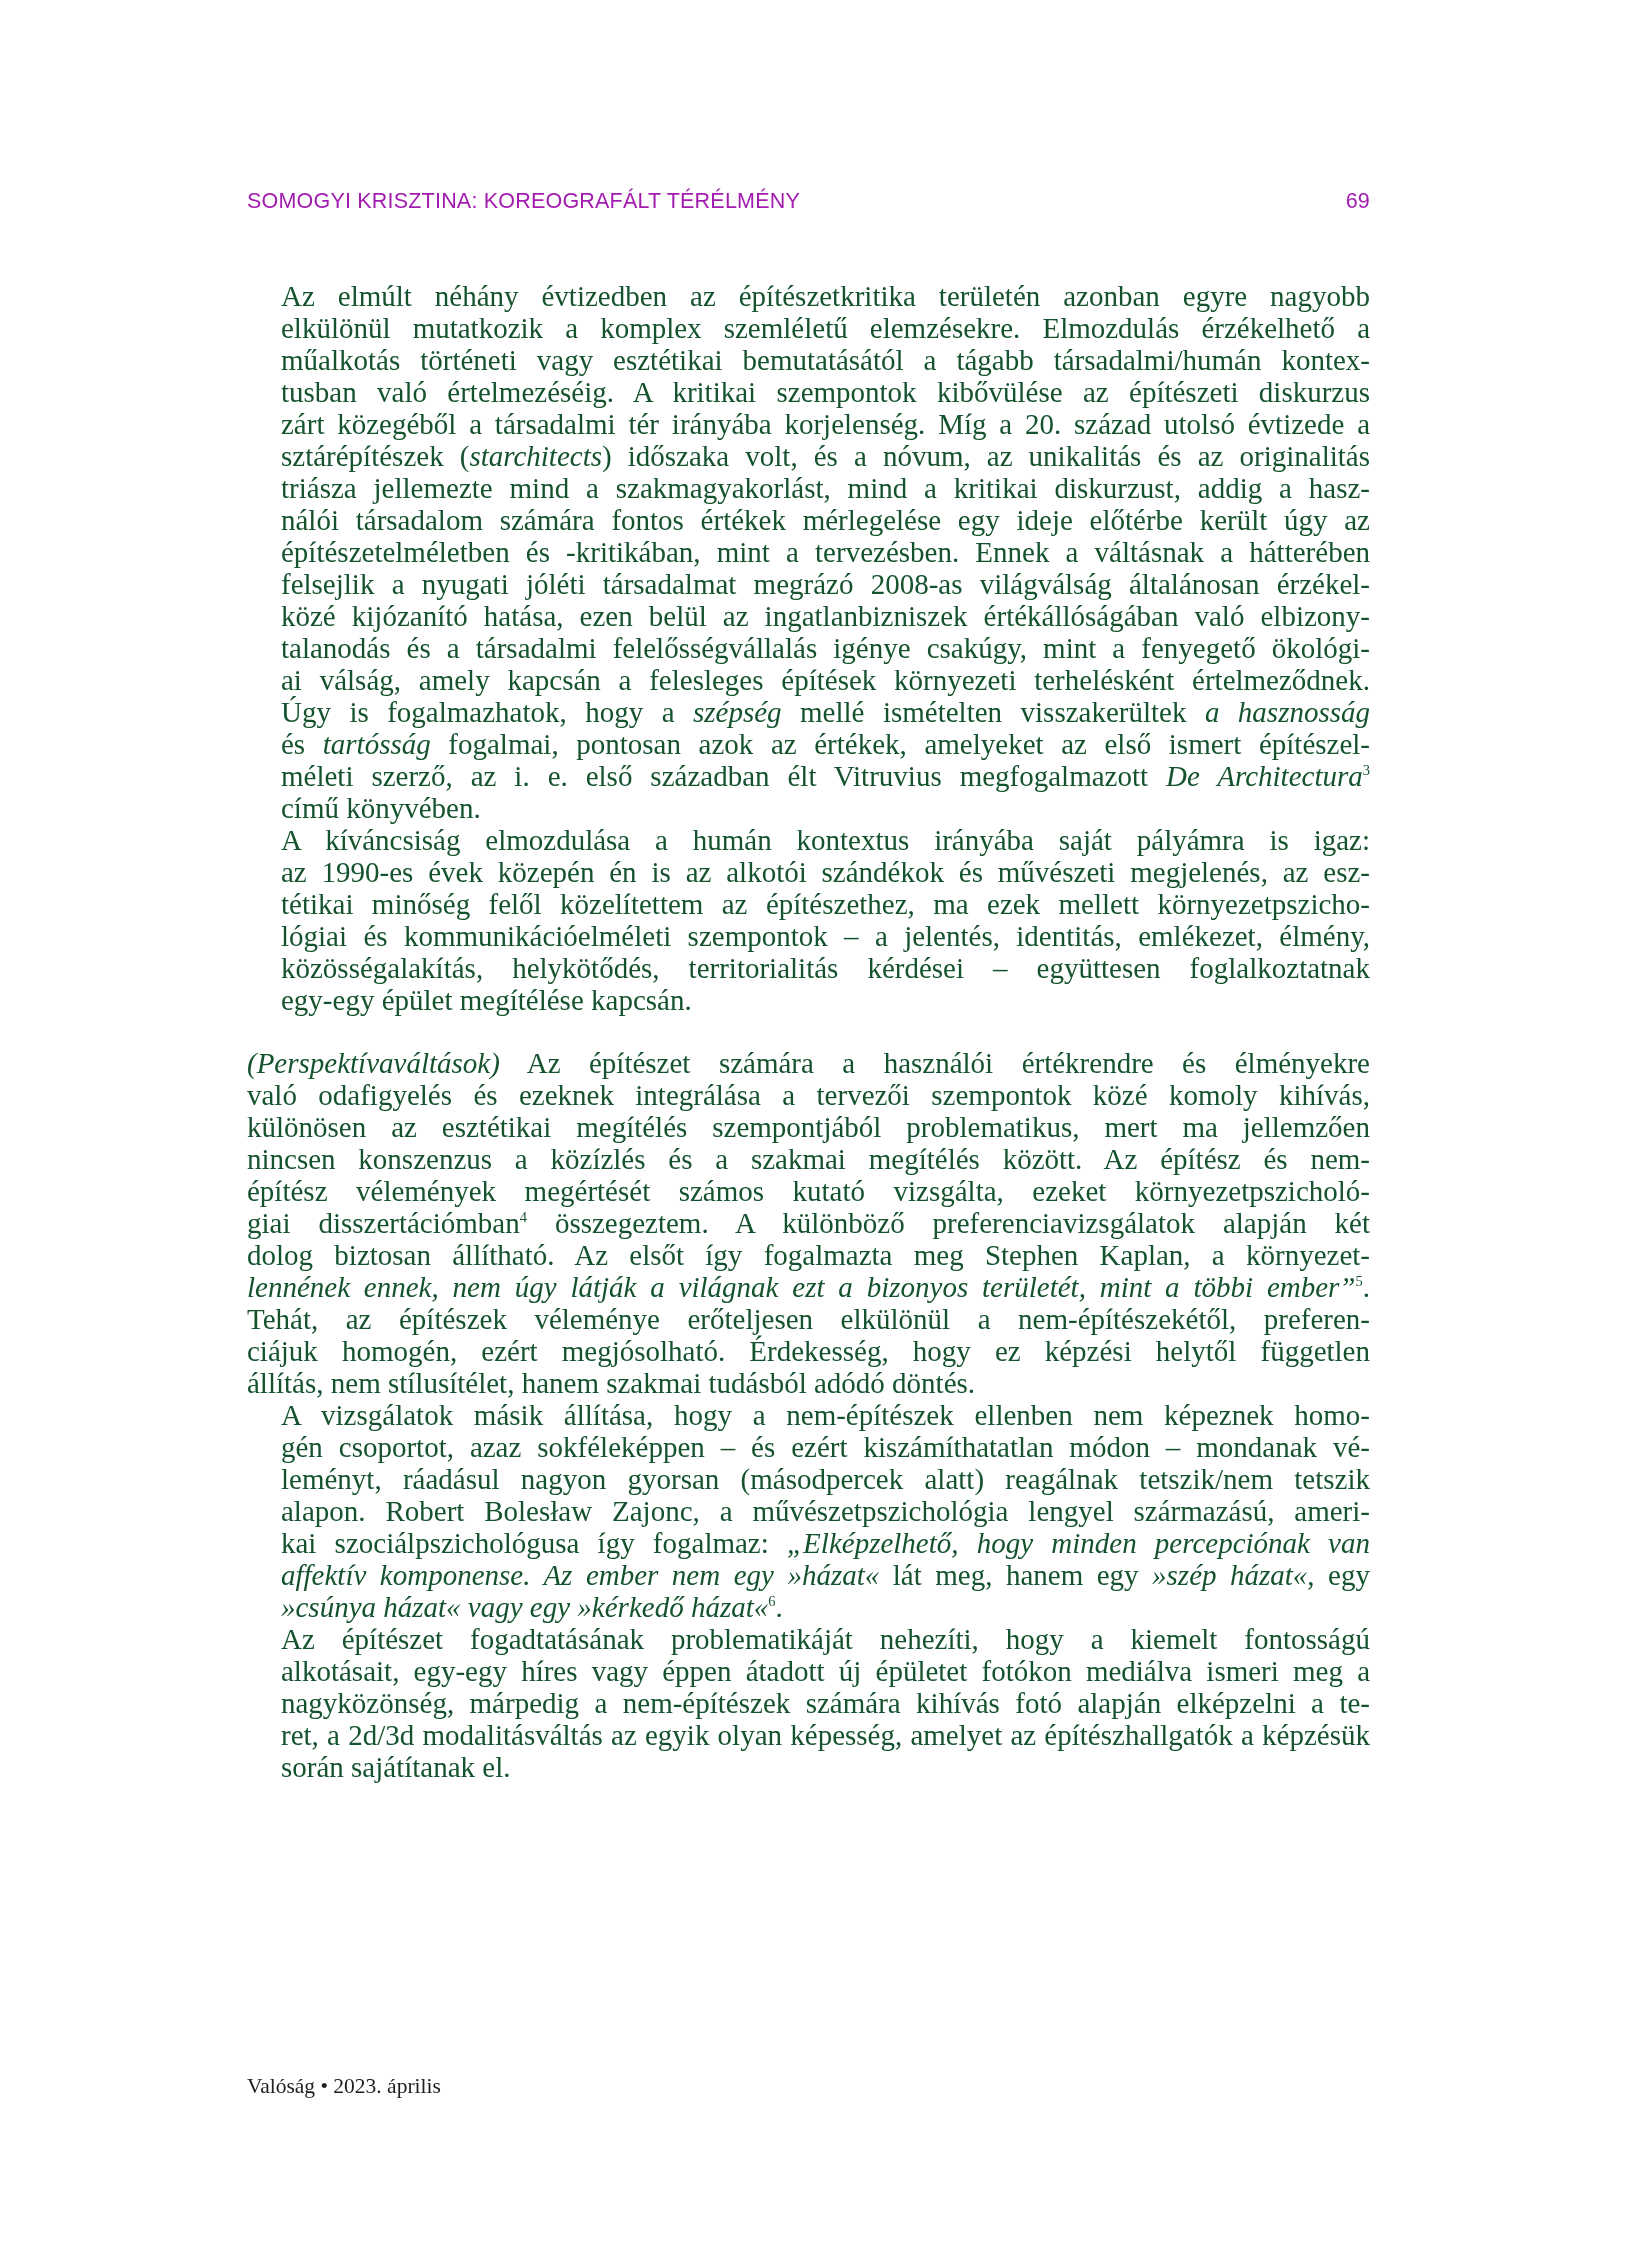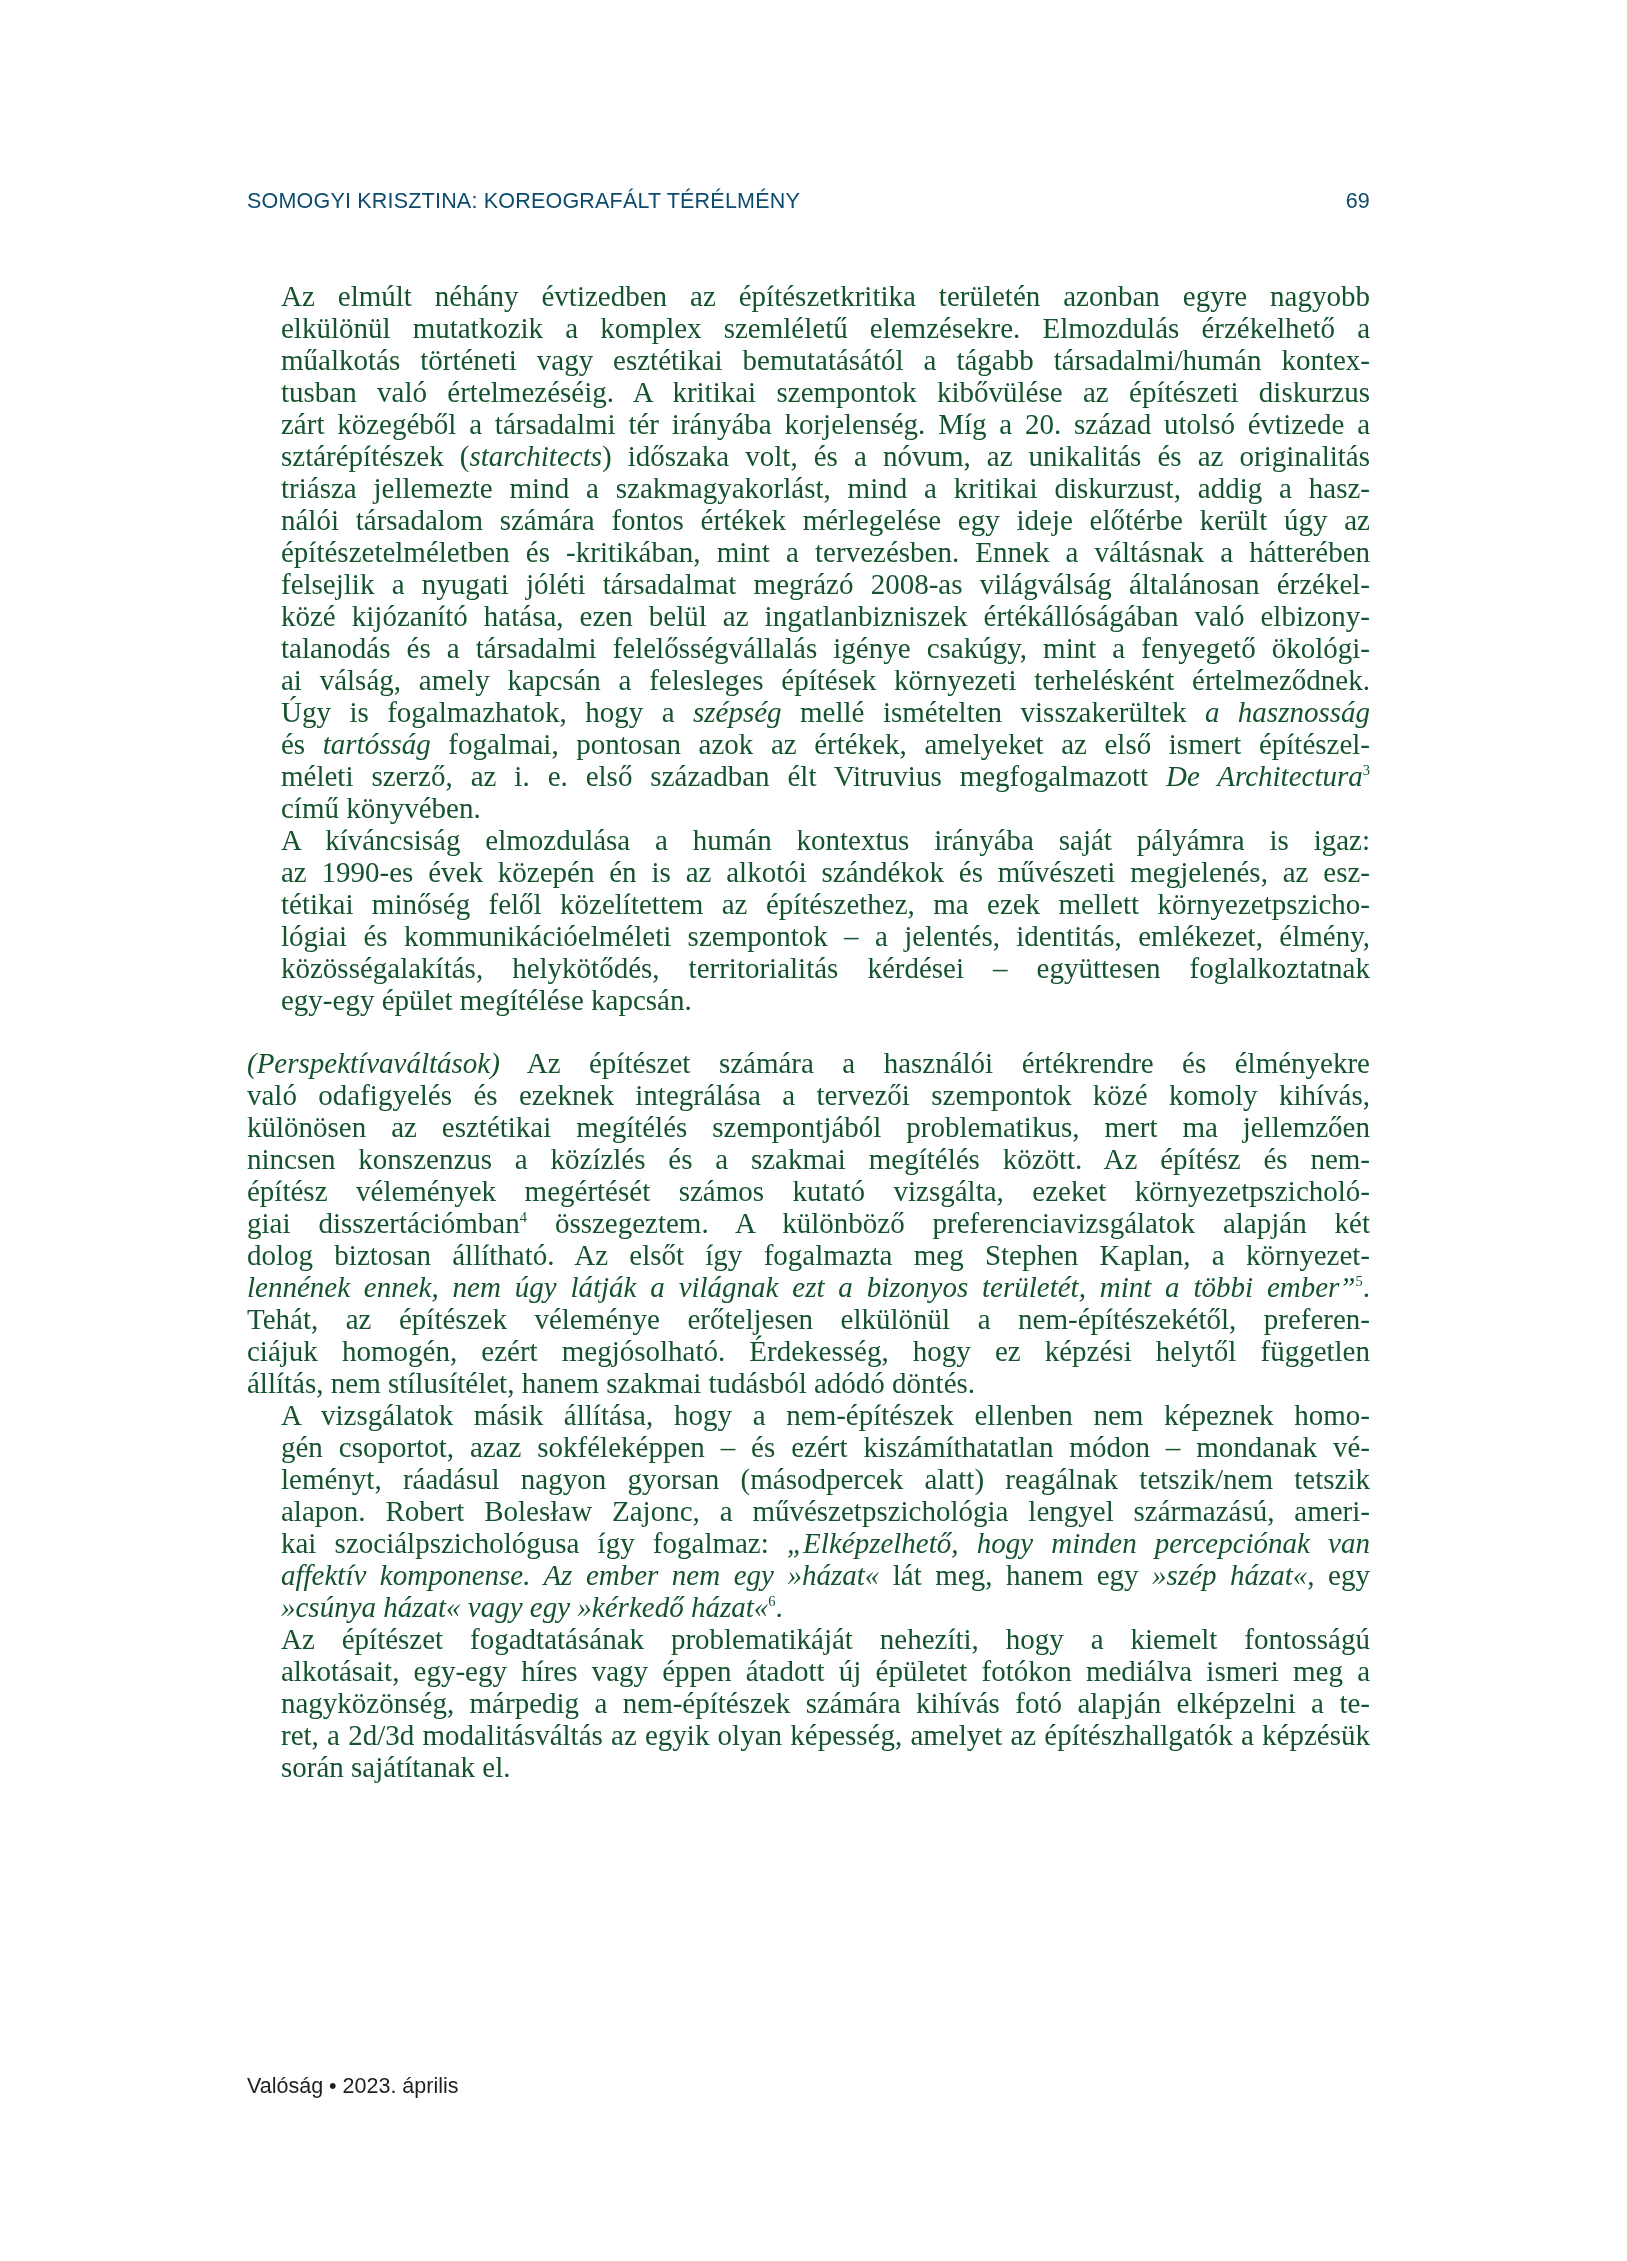--- a/index.html
+++ b/index.html
@@ -1,34 +1,34 @@
 <!DOCTYPE html>
 <html style="font-size:12.3px"><head>
 <meta charset="utf-8">
 <style>
   html, body { margin: 0; padding: 0; background: #ffffff; }
   body { width: 1628px; height: 2261px; position: relative; overflow: hidden; color: #1a1a1a; }
   .running-head {
     position: absolute; left: 247px; top: 189px; width: 1123px;
     display: flex; justify-content: space-between; align-items: baseline;
-    font-family: "Liberation Sans", sans-serif; font-size: 21.5px; letter-spacing: 0.2px; color: #0c4a6e;
+    font-family: "Liberation Sans", sans-serif; font-size: 21.5px; letter-spacing: 0.2px; color: #a21caf;
   }
   .text-block {
     position: absolute; left: 247px; top: 280px; width: 1123px;
     font-family: "Liberation Serif", serif; font-size: 29px; line-height: 32px;
     text-align: justify; hyphens: manual; color: #14532d;
   }
   .text-block p { margin: 0; }
   .text-block p.indent { text-indent: 34px; }
   .text-block p.section { margin-top: 31px; }
   .text-block i { font-style: italic; }
   .text-block sup { font-size: 0.5em; vertical-align: 0.75em; line-height: 0; }
   .footer {
     position: absolute; left: 247px; top: 2074px;
-    font-family: Liberation Sans, sans-serif; font-size: 21.5px; color: #1e1e1e;
+    font-family: Liberation Serif, serif; font-size: 21.5px; color: #1e1e1e;
   }
   
   .ln { display: block; text-align: justify; text-align-last: justify; }
   .ln.last { text-align-last: left; }
 </style>
 </head>
 <body>
 
 <div class="running-head">
   <span>SOMOGYI KRISZTINA: KOREOGRAFÁLT TÉRÉLMÉNY</span>

